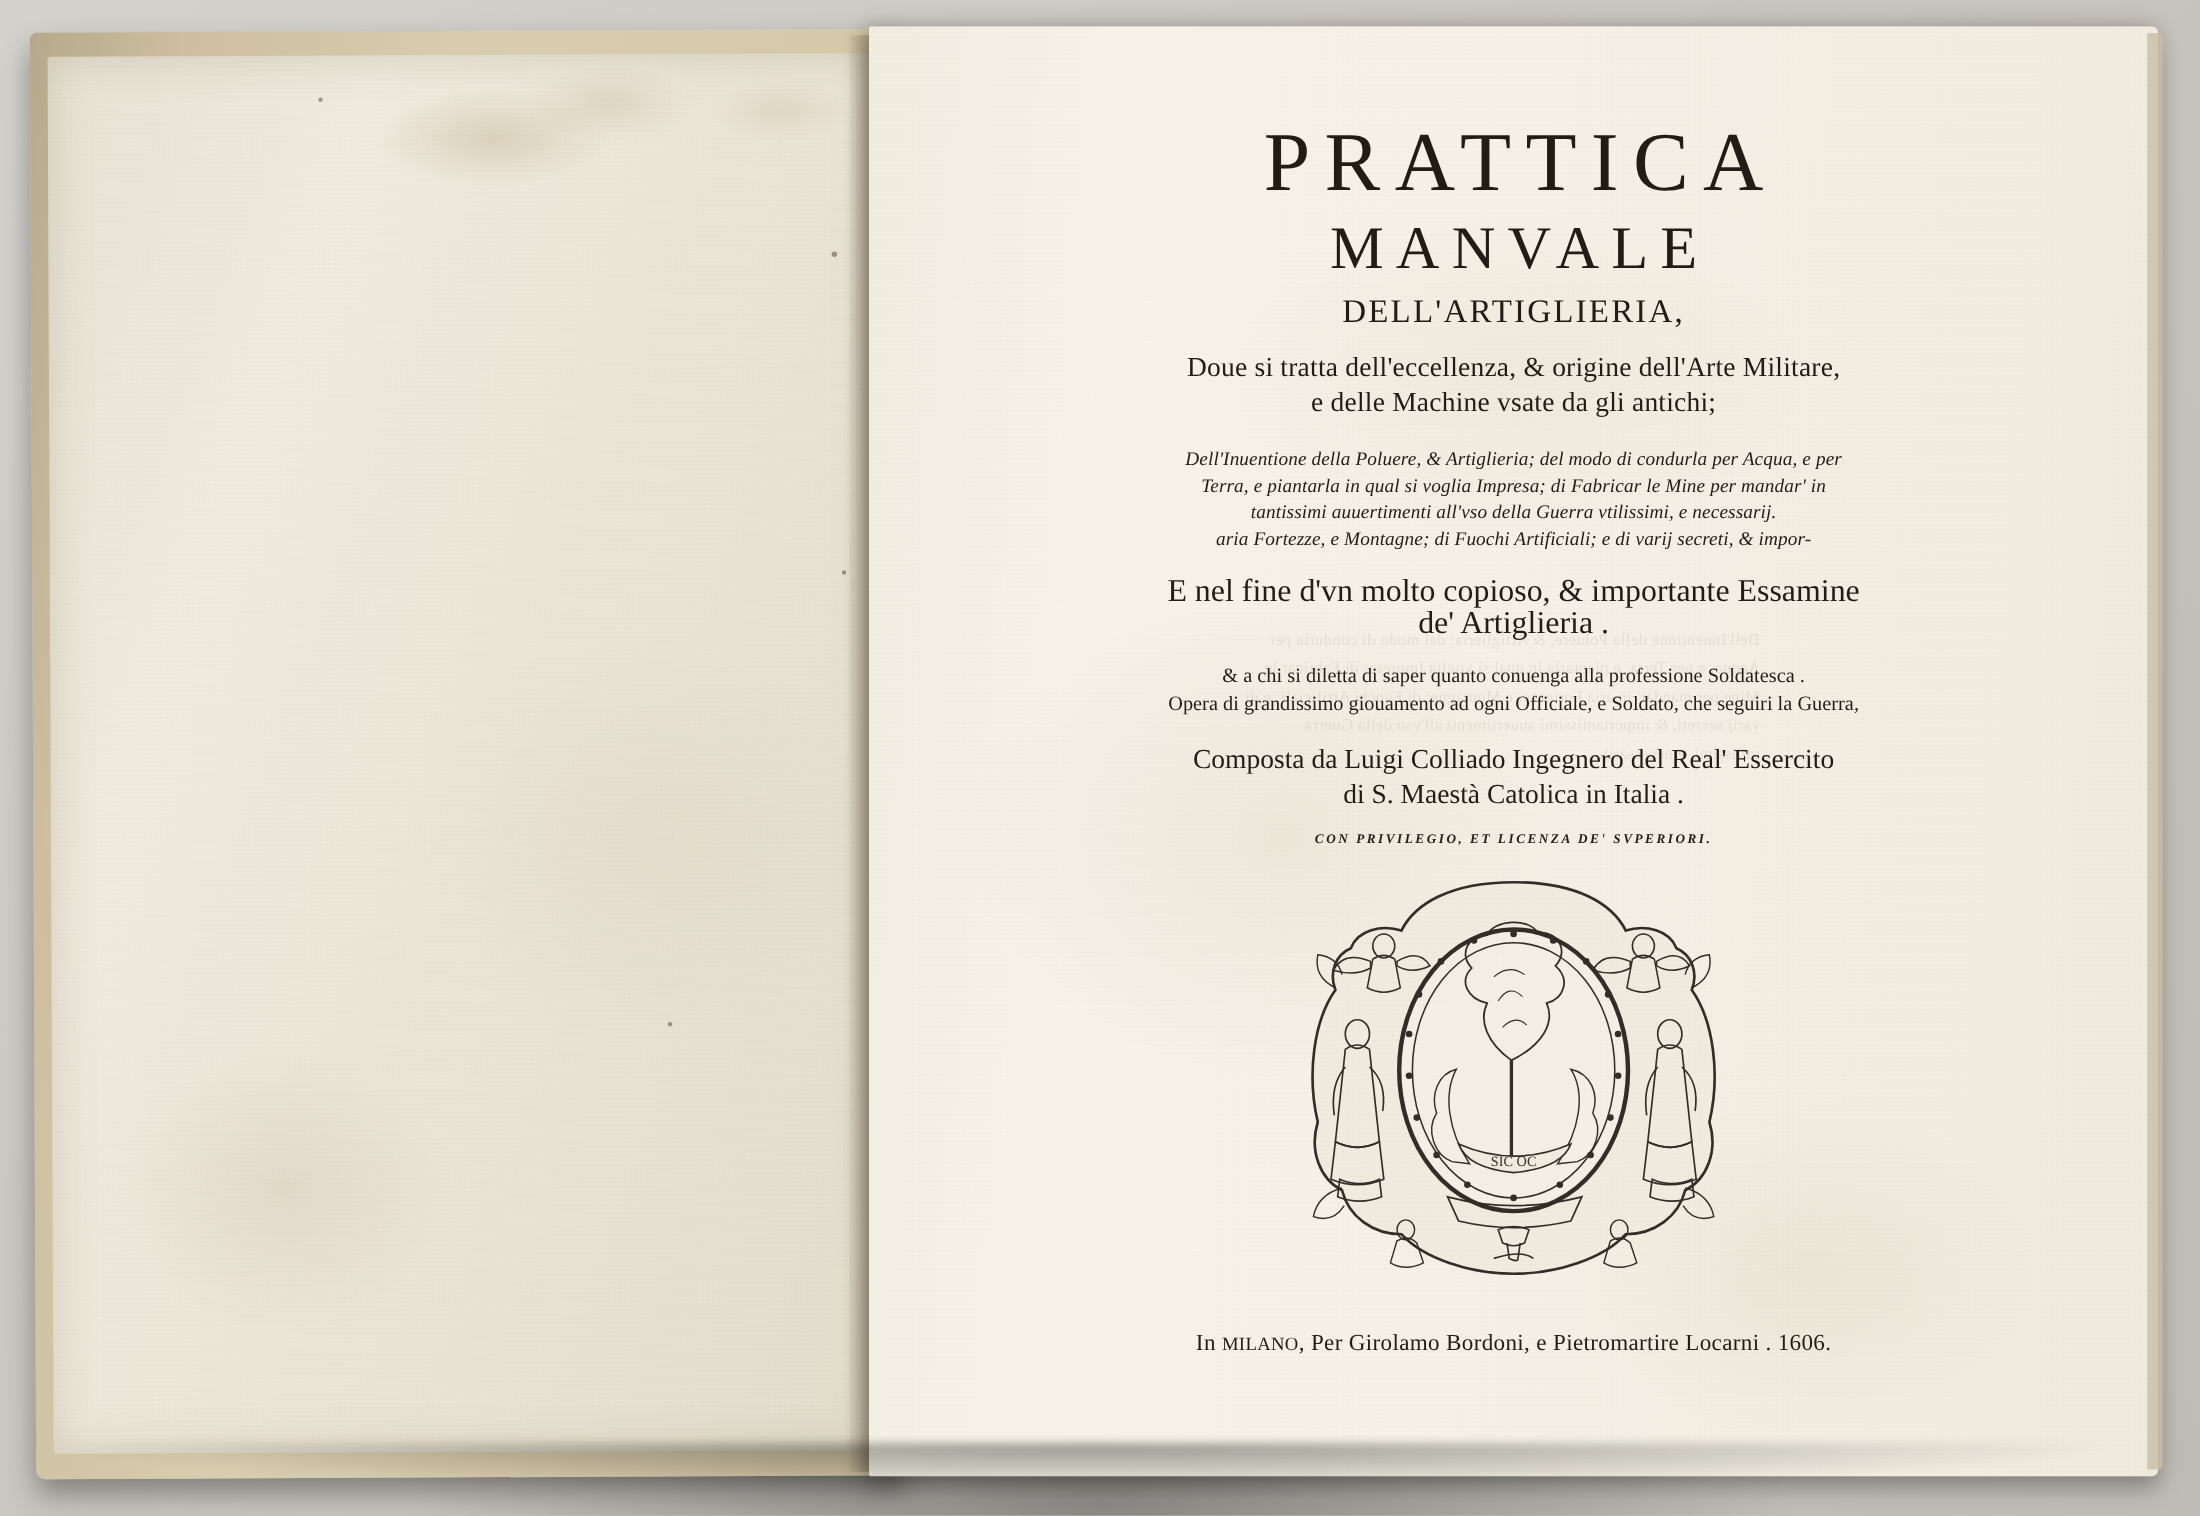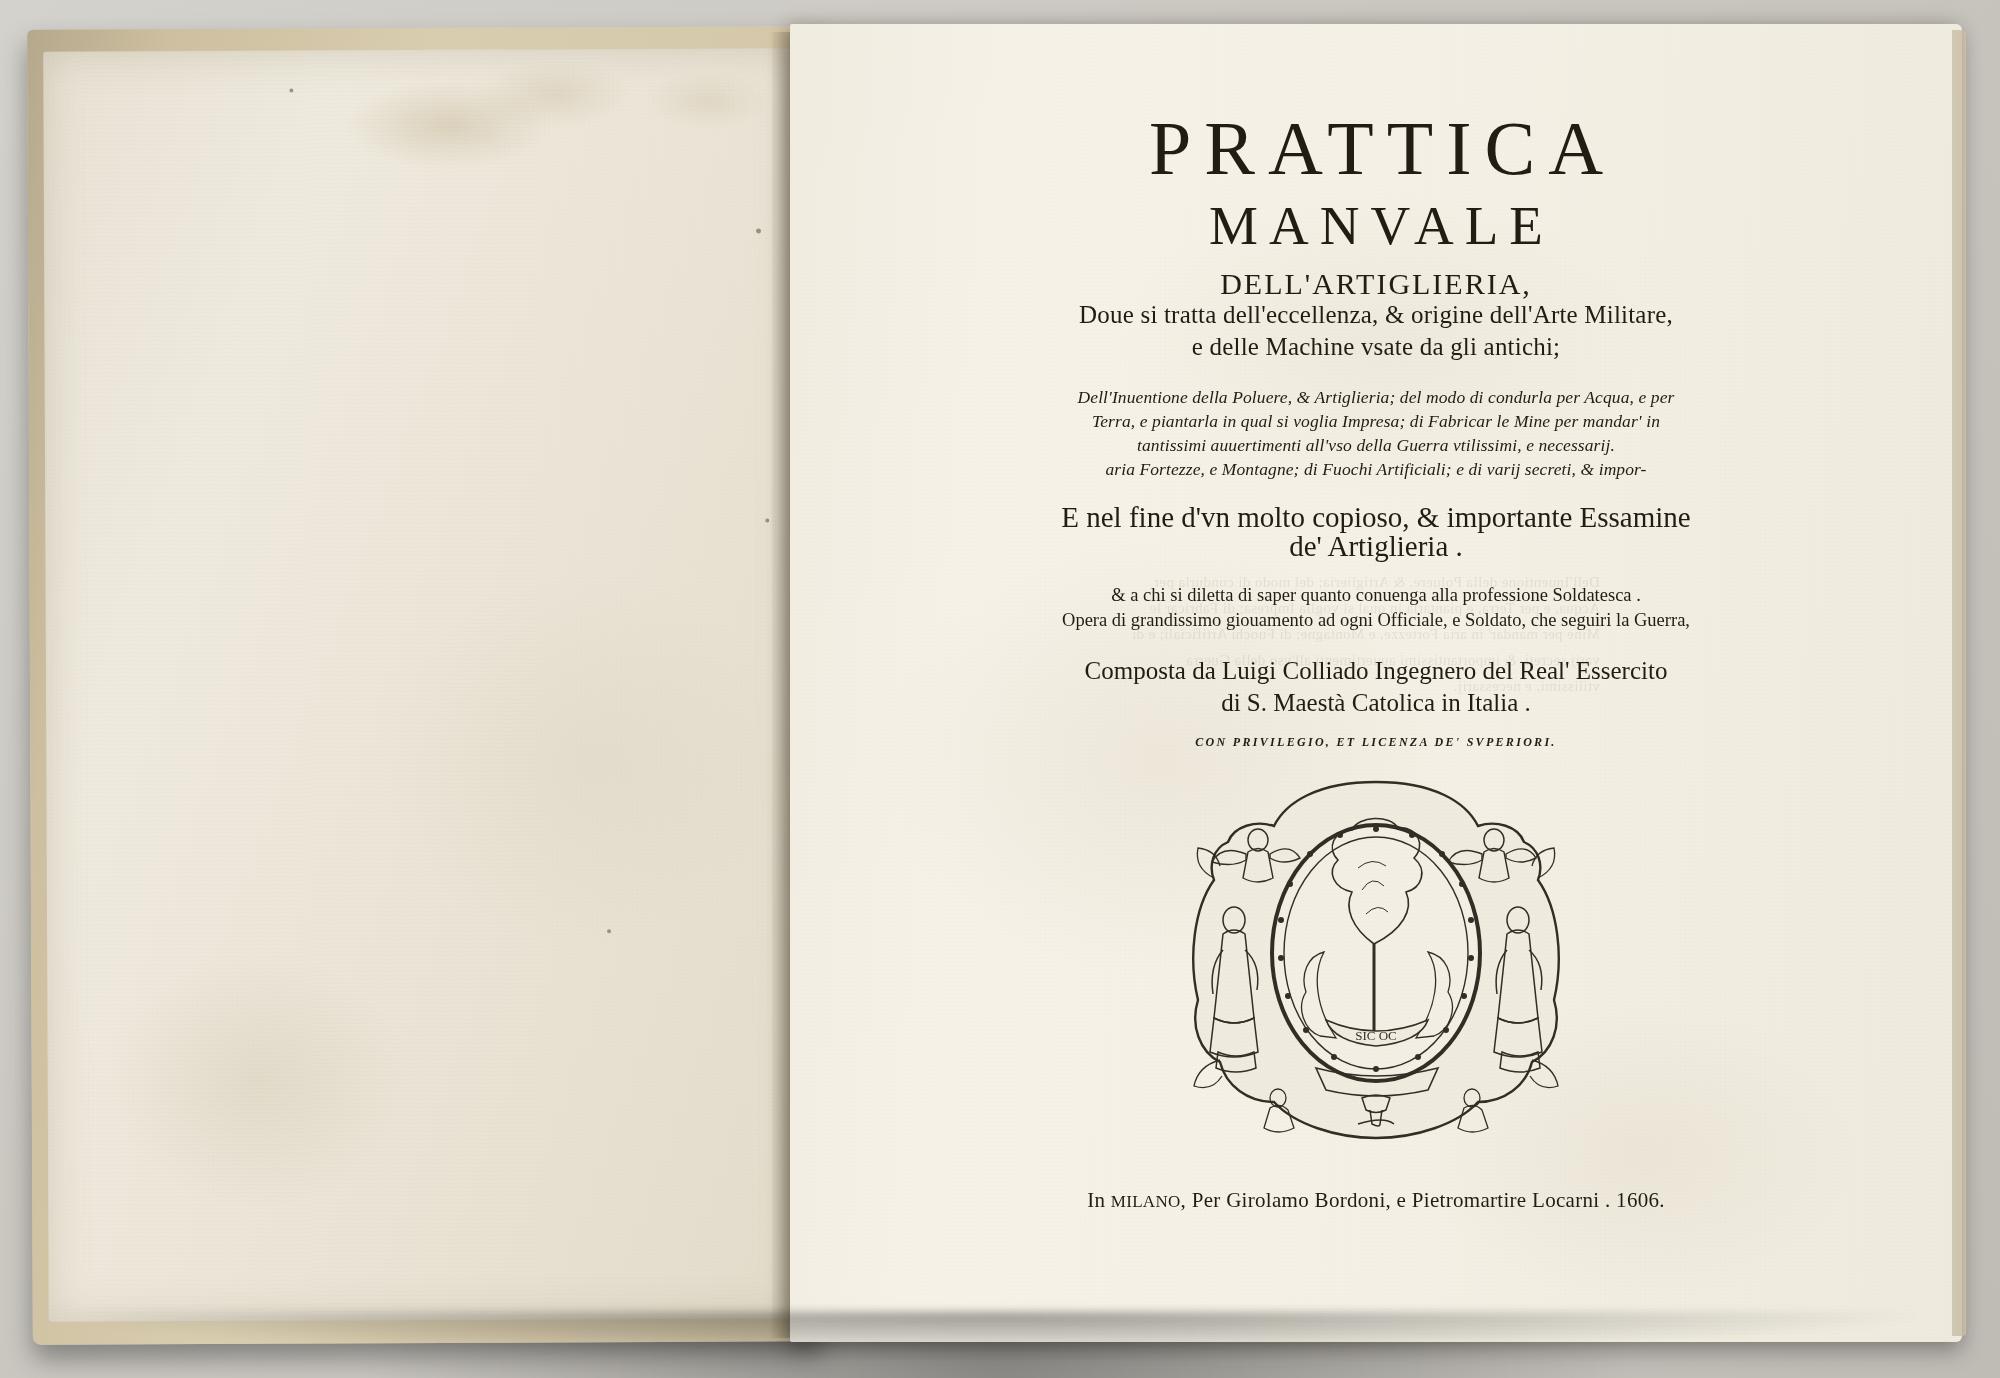--- a/index.html
+++ b/index.html
@@ -161,20 +161,21 @@
     line-height: 1;
     text-indent: 11px;
   }
   .line-dell {
     margin-top: 16px;
     font-size: 30px;
     letter-spacing: 2px;
     line-height: 1;
   }
   .sub1 {
+    margin-top: 20px;
     font-size: 25px;
     line-height: 32px;
     letter-spacing: 0.2px;
     font-family: Liberation Serif, serif;
   }
   .sub-italic {
     margin-top: 22px;
     font-size: 17.5px;
     line-height: 24px;
     font-style: italic;

